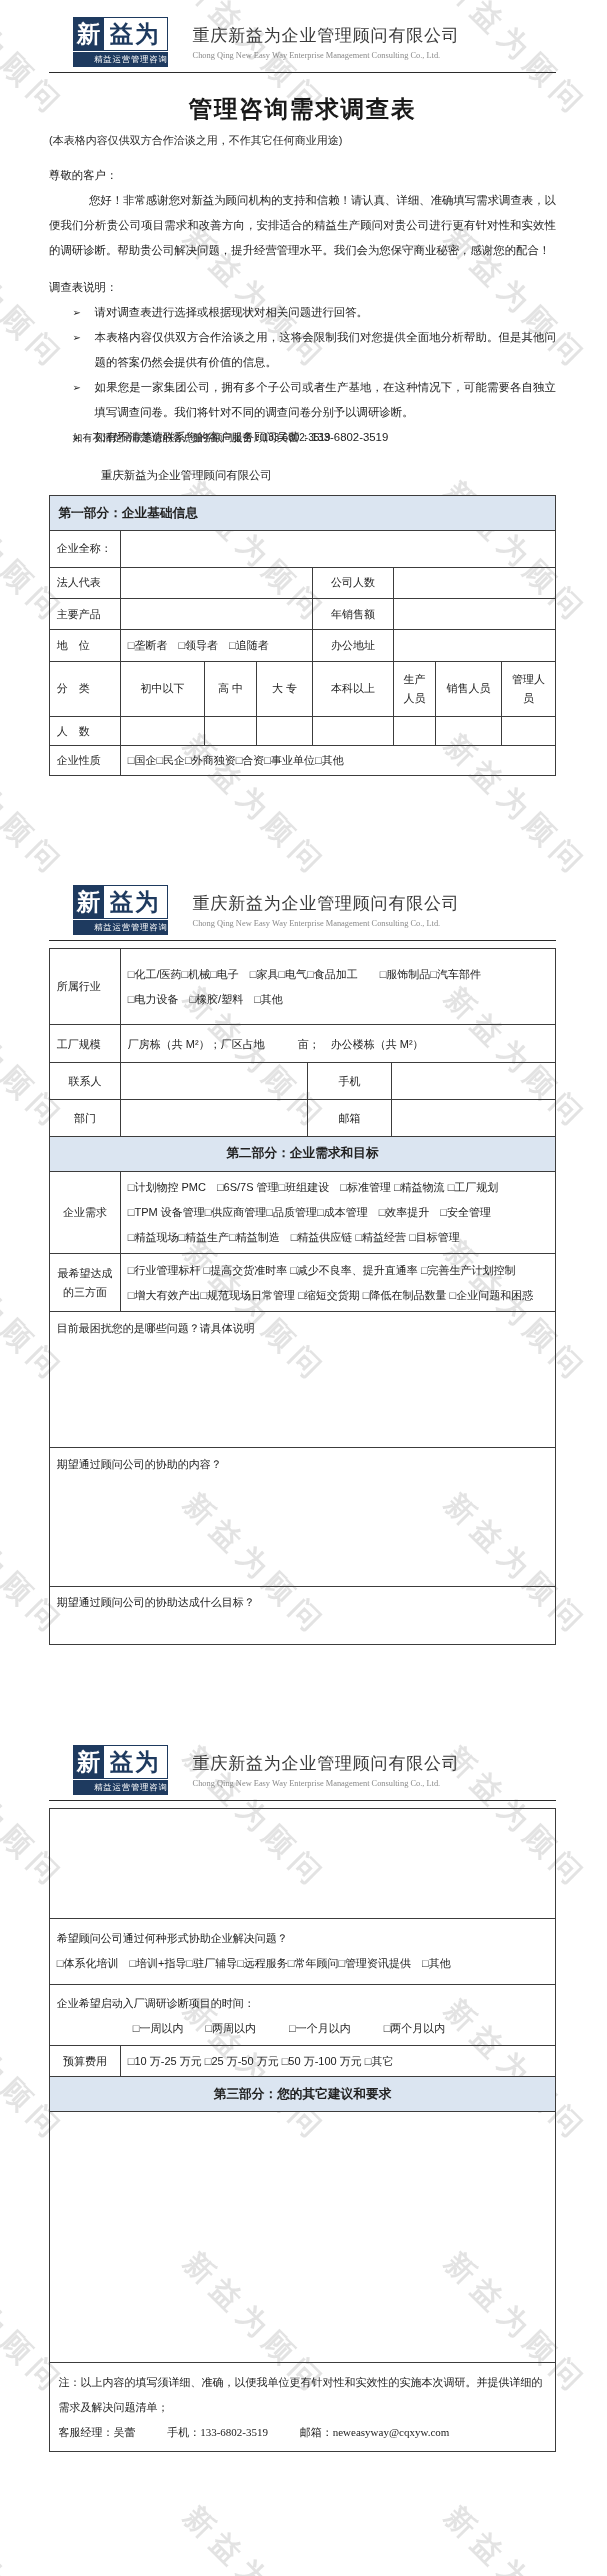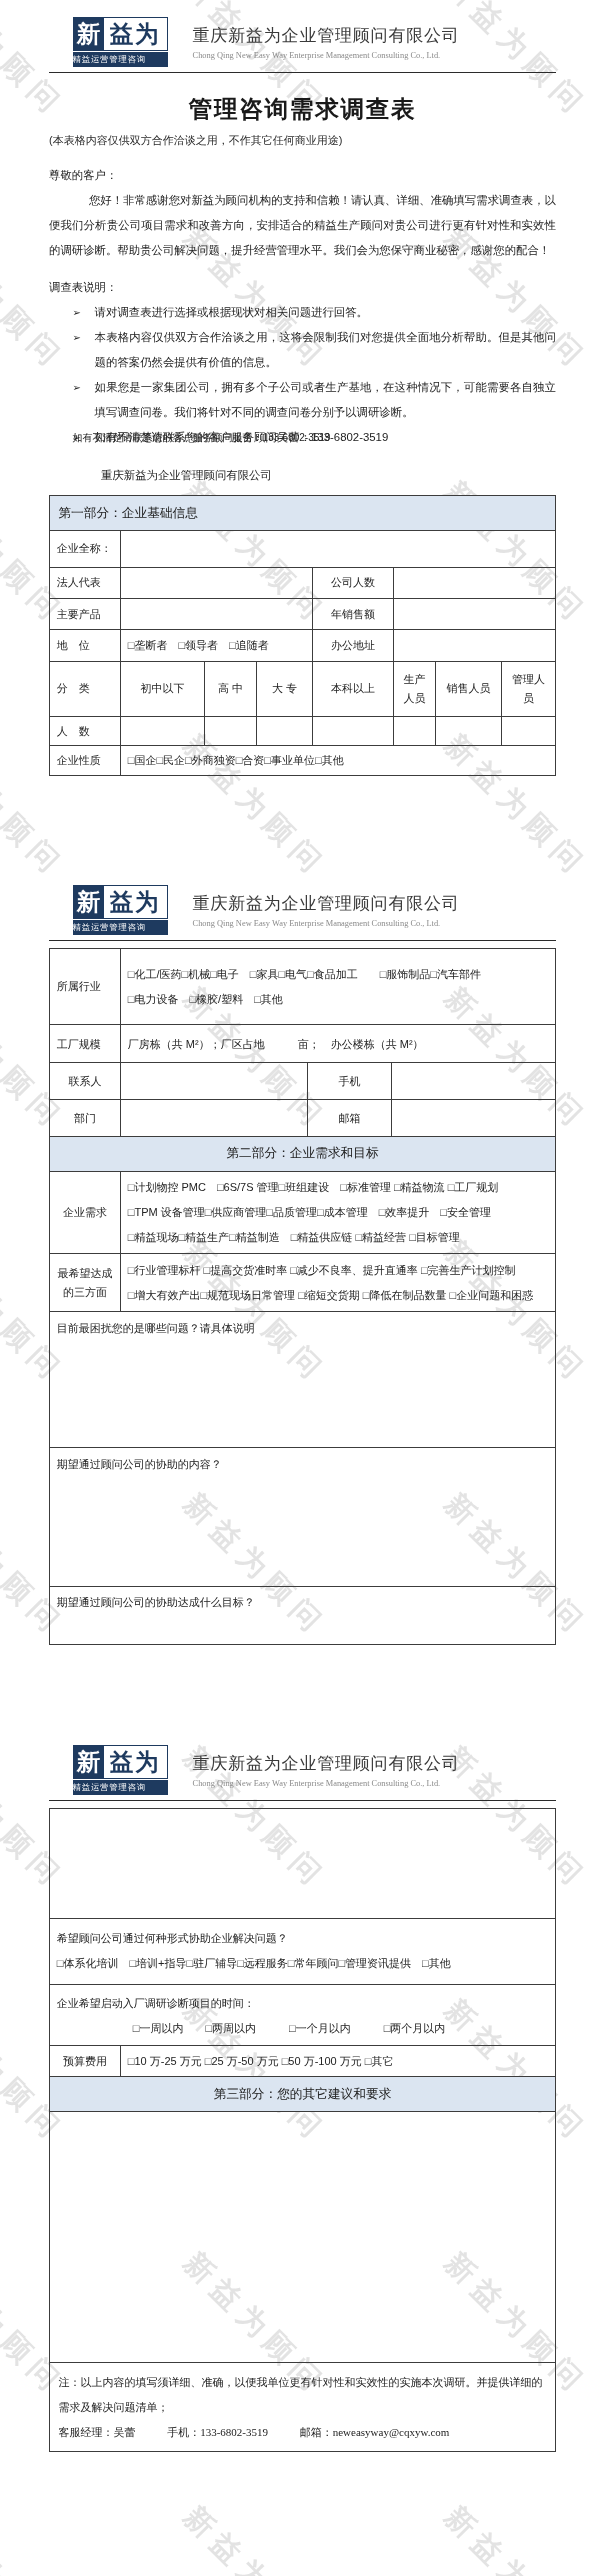--- a/index.html
+++ b/index.html
@@ -19,42 +19,42 @@
   #page1{top:10px;} #page2{top:878px;} #page3{top:1738px;}
 
   
   .page-header{display:flex;align-items:center;gap:25px;padding-left:23.6px;margin-top:6.8px;}
   .logo{width:95px;flex:0 0 auto;}
   .logo-top{display:flex;align-items:stretch;border:1.7px solid #1e3a5f;background:#1e3a5f;height:32px;}
   .logo-xin{background:#1e3a5f;color:#fff;font-size:23.6px;font-weight:bold;width:30px;
     display:flex;align-items:center;justify-content:center;}
   .logo-yiwei{background:#fff;color:#1e3a5f;font-size:23.6px;font-weight:bold;letter-spacing:1.7px;
     flex:1;display:flex;align-items:center;justify-content:center;}
-  .logo-sub{background:#1e3a5f;color:#fff;font-size:8.4px;text-align:left;padding:1.7px 0;
+  .logo-sub{background:#1e3a5f;color:#fff;font-size:8.4px;text-align:right;padding:1.7px 0;
     letter-spacing:0.8px;margin-top:1.7px;}
   .company-cn{font-size:17px;color:#3a3a3a;letter-spacing:0.8px;}
   .company-en{font-size:8.4px;color:#8a8a8a;margin-top:3.4px;font-family:"Liberation Serif",serif;}
   .header-rule{border-top:1.7px solid #2b2b2b;margin-top:5px;}
 
   
   .doc-title{text-align:center;font-size:23.6px;font-weight:bold;letter-spacing:1.7px;margin-top:20px;color:#1a1a1a;}
   .doc-subtitle{text-align:left;font-size:11px;margin-top:8.4px;color:#2a2a2a;}
   .salutation{font-size:11.4px;margin-top:15px;line-height:25px;}
   .intro-par{font-size:11.4px;line-height:25px;text-align:justify;text-indent:3.5em;margin-top:0;}
   .notes-title{font-size:11.4px;line-height:25px;}
   ul.notes{list-style:none;margin:0;padding:0 0 0 23.6px;}
   ul.notes li{position:relative;padding-left:22px;font-size:11.4px;line-height:25px;text-align:justify;}
   ul.notes li .marker{position:absolute;left:0;top:0;font-size:10px;}
   .signature{font-size:11.4px;margin:18.6px 0 11.8px 52px;}
 
   
   table{width:100%;border-collapse:collapse;table-layout:fixed;border:1.7px solid #111;}
   td{border:0.8px solid #3c3c3c;padding:3.4px 6.8px;font-size:11px;color:#222;vertical-align:middle;
      word-break:break-all;line-height:18.6px;}
-  .sec-head td{background:#dbe5f1;font-weight:normal;font-size:12.7px;padding:7.6px 8.4px;}
+  .sec-head td{background:#dbe5f1;font-weight:bold;font-size:12.7px;padding:7.6px 8.4px;}
   .center{text-align:center;}
   .q-cell{vertical-align:top;padding-top:6.8px;}
   .opt-lines div{line-height:25px;}
   .note-cell{vertical-align:top;line-height:25px;padding:6.8px 8.4px;font-family:Liberation Serif, serif;}
   .contact-line span{margin-right:29px;}
 </style>
 </head>
 <body>
 
 <div id="wm-layer">

